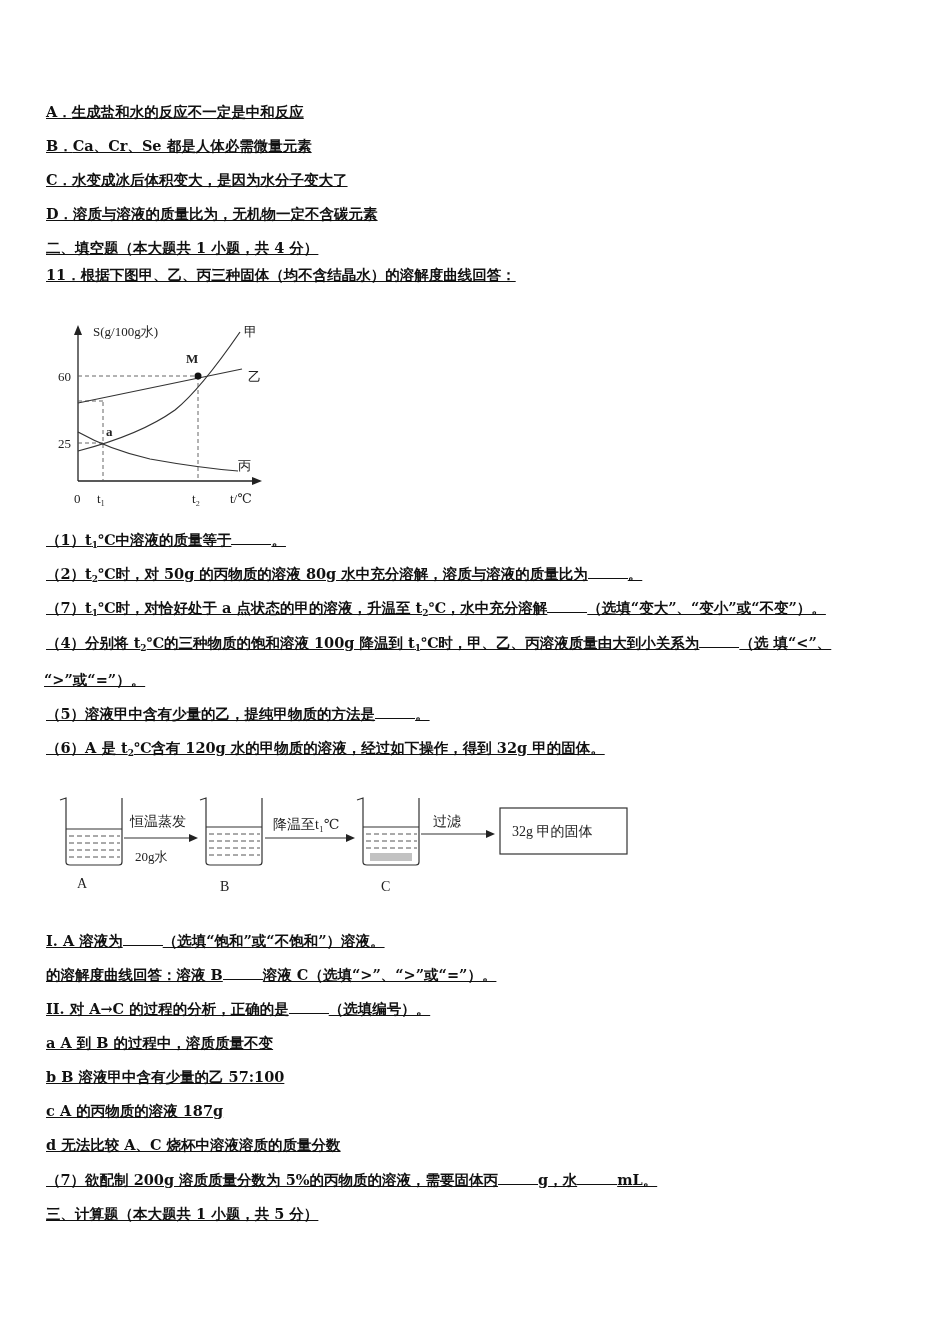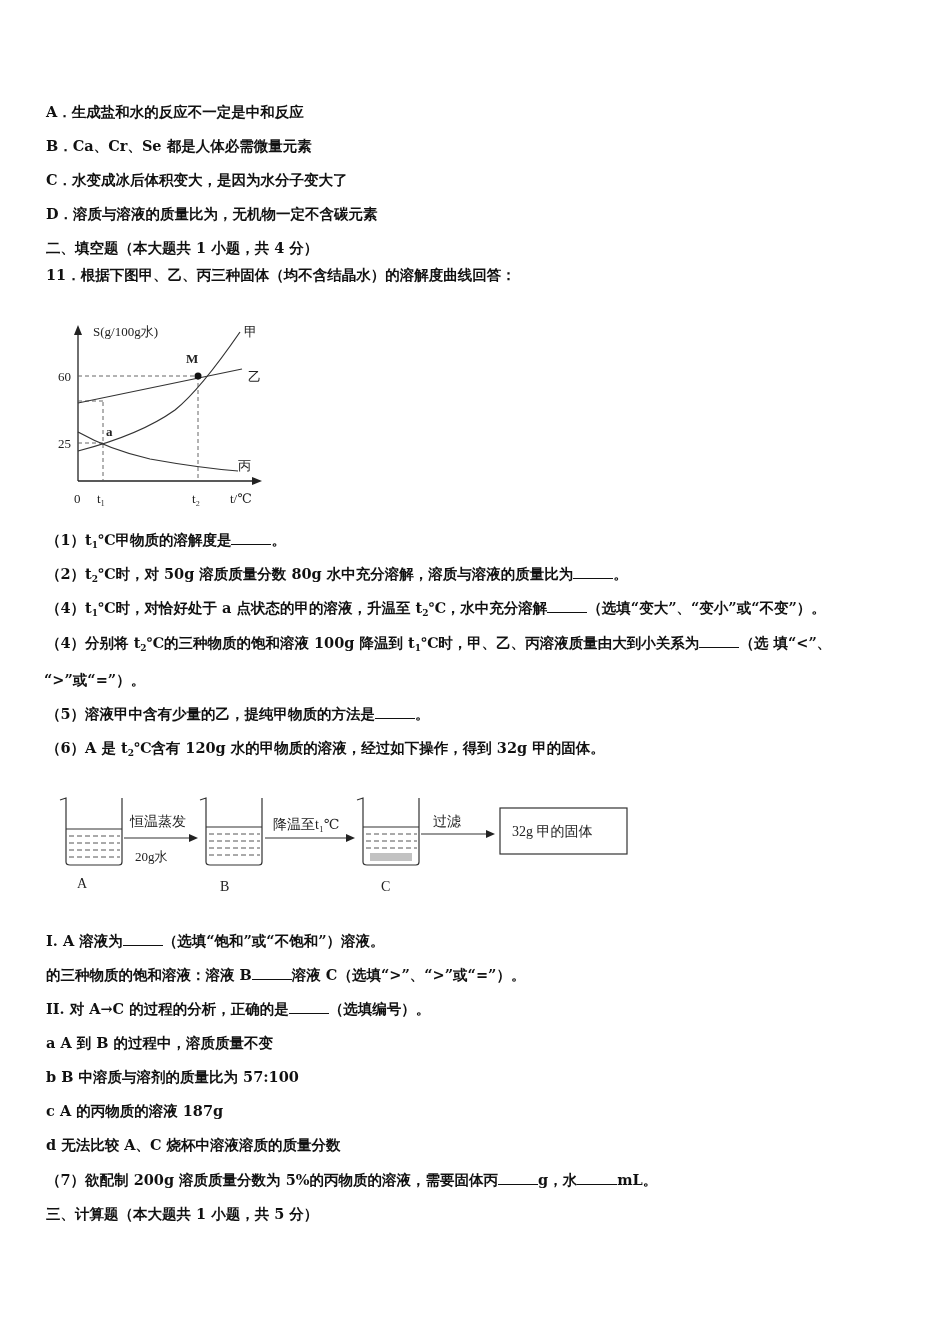--- a/index.html
+++ b/index.html
@@ -1,18 +1,18 @@
 <!DOCTYPE html>
 <html><head>
 <meta charset="utf-8">
 <style>
   html, body { margin:0; padding:0; background:#ffffff; }
   body { width:950px; height:1344px; position:relative; overflow:hidden;
          font-family:"DejaVu Serif","Liberation Serif",serif; color:#111; }
-  .line { position:absolute; left:46px; font-size:14.5px; font-weight:bold; white-space:nowrap; line-height:20px; }
+  .line { position:absolute; left:46px; font-size:14.5px; font-weight:bold; white-space:nowrap; line-height:20px;text-decoration:underline; }
   .sub { font-size:9px; vertical-align:-3px; }
   .blank { display:inline-block; border-bottom:1.5px solid #111; height:14px; vertical-align:baseline; }
   .w40 { width:40px; }
   svg text { font-family:"Liberation Serif","DejaVu Serif",serif; }
   .chart { position:absolute; left:45px; top:310px; }
   .flow { position:absolute; left:50px; top:785px; }
 </style>
 </head>
 <body>
 
@@ -53,23 +53,23 @@
     <text x="106" y="431" font-weight="bold">a</text>
     <text x="58" y="376">60</text>
     <text x="58" y="443">25</text>
     <text x="74" y="498">0</text>
     <text x="97" y="498">t₁</text>
     <text x="192" y="498">t₂</text>
     <text x="230" y="498">t/℃</text>
   </g>
 </svg>
 
-<div class="line" style="top:530px"><span>（1）t</span><span class="sub">1</span><span>℃甲物质的溶解度是</span><span class="blank w40"></span><span>。</span></div>
-<div class="line" style="top:564px"><span>（2）t</span><span class="sub">2</span><span>℃时，对 50g 溶质质量分数 80g 水中充分溶解，溶质与溶液的质量比为</span><span class="blank w40"></span><span>。</span></div>
-<div class="line" style="top:598px"><span>（4）t</span><span class="sub">1</span><span>℃时，对恰好处于 a 点状态的甲的溶液，升温至 t</span><span class="sub">2</span><span>℃，水中充分溶解</span><span class="blank w40"></span><span>（选填“变大”、“变小”或“不变”）。</span></div>
+<div class="line" style="top:530px"><span>（1）t</span><span class="sub">1</span><span>℃中溶液的质量等于</span><span class="blank w40"></span><span>。</span></div>
+<div class="line" style="top:564px"><span>（2）t</span><span class="sub">2</span><span>℃时，对 50g 的丙物质的溶液 80g 水中充分溶解，溶质与溶液的质量比为</span><span class="blank w40"></span><span>。</span></div>
+<div class="line" style="top:598px"><span>（7）t</span><span class="sub">1</span><span>℃时，对恰好处于 a 点状态的甲的溶液，升温至 t</span><span class="sub">2</span><span>℃，水中充分溶解</span><span class="blank w40"></span><span>（选填“变大”、“变小”或“不变”）。</span></div>
 <div class="line" style="top:633px"><span>（4）分别将 t</span><span class="sub">2</span><span>℃的三种物质的饱和溶液 100g 降温到 t</span><span class="sub">1</span><span>℃时，甲、乙、丙溶液质量由大到小关系为</span><span class="blank w40"></span><span>（选 填“&lt;”、</span></div>
 <div class="line" style="top:670px;left:44px">“&gt;”或“=”）。</div>
 <div class="line" style="top:704px"><span>（5）溶液甲中含有少量的乙，提纯甲物质的方法是</span><span class="blank w40"></span><span>。</span></div>
 <div class="line" style="top:738px"><span>（6）A 是 t</span><span class="sub">2</span><span>℃含有 120g 水的甲物质的溶液，经过如下操作，得到 32g 甲的固体。</span></div>
 
 <svg class="flow" width="590" height="115" viewBox="50 785 590 115">
   <g stroke="#333" fill="none" stroke-width="1.2">
 
     <path d="M60,800 L66,798 L66,862 Q66,865 70,865 L119,865 Q122,865 122,862 L122,798"></path>
     <line x1="66" y1="829" x2="122" y2="829"></line>
@@ -110,23 +110,23 @@
     <text x="512" y="836">32g 甲的固体</text>
   </g>
   <g font-size="14" fill="#222">
     <text x="77" y="888">A</text>
     <text x="220" y="891">B</text>
     <text x="381" y="891">C</text>
   </g>
 </svg>
 
 <div class="line" style="top:931px"><span>I. A 溶液为</span><span class="blank w40"></span><span>（选填“饱和”或“不饱和”）溶液。</span></div>
-<div class="line" style="top:965px"><span>的三种物质的饱和溶液：溶液 B</span><span class="blank w40"></span><span>溶液 C（选填“&gt;”、“&gt;”或“=”）。</span></div>
+<div class="line" style="top:965px"><span>的溶解度曲线回答：溶液 B</span><span class="blank w40"></span><span>溶液 C（选填“&gt;”、“&gt;”或“=”）。</span></div>
 <div class="line" style="top:999px"><span>II. 对 A→C 的过程的分析，正确的是</span><span class="blank w40"></span><span>（选填编号）。</span></div>
 
 <div class="line" style="top:1033px">a A 到 B 的过程中，溶质质量不变</div>
-<div class="line" style="top:1067px">b B 中溶质与溶剂的质量比为 57:100</div>
+<div class="line" style="top:1067px">b B 溶液甲中含有少量的乙 57:100</div>
 <div class="line" style="top:1101px">c A 的丙物质的溶液 187g</div>
 <div class="line" style="top:1135px">d 无法比较 A、C 烧杯中溶液溶质的质量分数</div>
 
 <div class="line" style="top:1170px"><span>（7）欲配制 200g 溶质质量分数为 5%的丙物质的溶液，需要固体丙</span><span class="blank w40"></span><span>g，水</span><span class="blank w40"></span><span>mL。</span></div>
 
 <div class="line" style="top:1204px">三、计算题（本大题共 1 小题，共 5 分）</div>
 
 </body></html>

